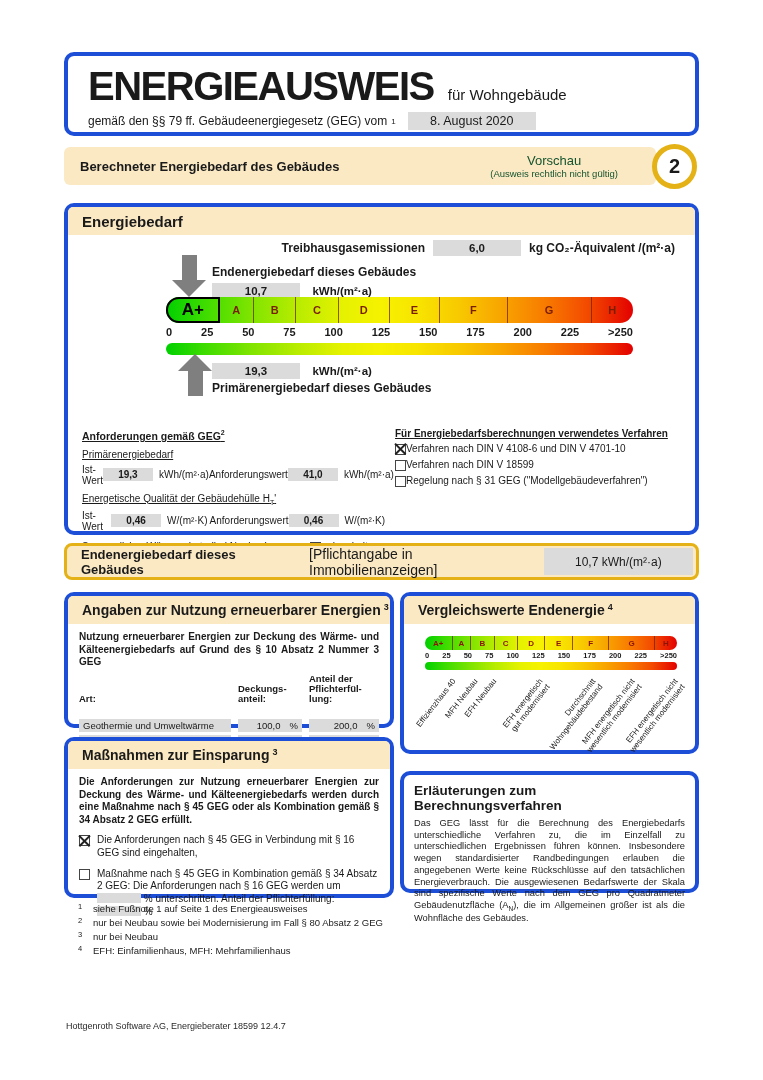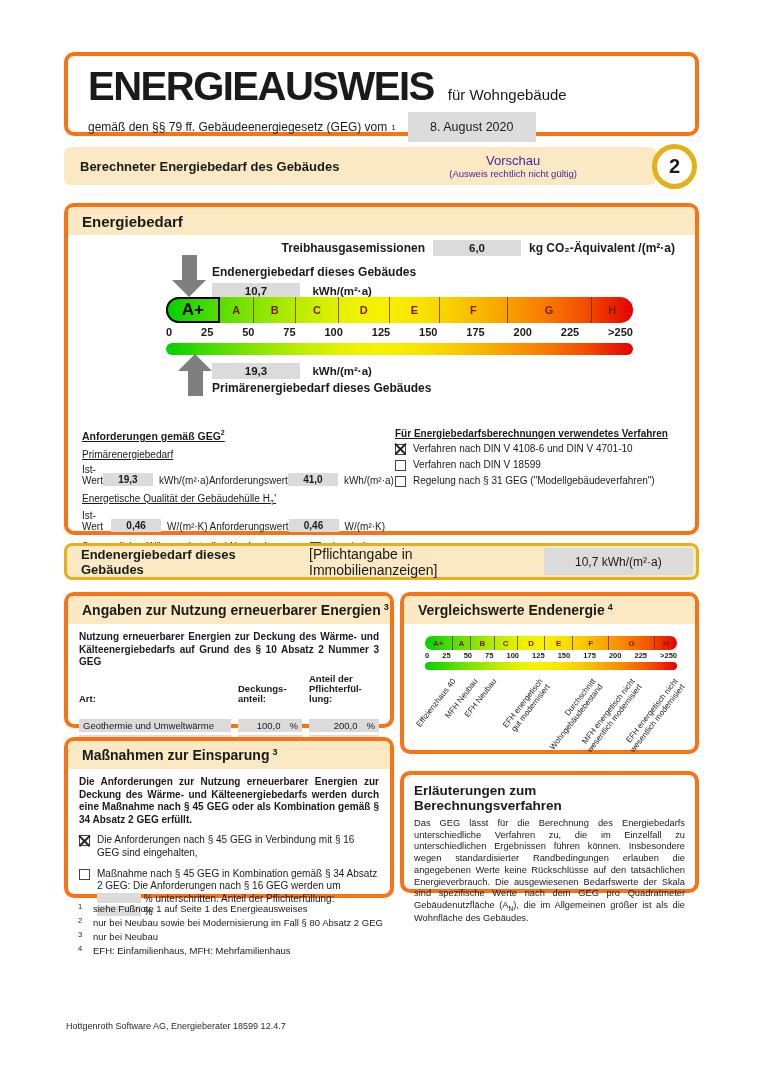--- a/index.html
+++ b/index.html
@@ -1,35 +1,35 @@
 <!DOCTYPE html>
 <html><head>
 <meta charset="utf-8">
 <style>
   * { box-sizing: border-box; margin: 0; padding: 0; }
   html,body { width: 763px; height: 1080px; background: #fff;
     font-family: "Liberation Sans", sans-serif; color: #1a1a1a; }
   body { position: relative; overflow: hidden; }
 
-  .ybox { position: absolute; border: 4px solid #f97316; border-radius: 10px; background: #fff; }
+  .ybox { position: absolute; border: 4px solid #1d4ed8; border-radius: 10px; background: #fff; }
 
   
   .hdr { left: 64px; top: 52px; width: 635px; height: 84px; padding: 8px 0 0 20px; }
   .hdr-title-row { display: flex; align-items: baseline; }
   .hdr-title { font-size: 40px; font-weight: bold; letter-spacing: -1.5px; }
   .hdr-sub { font-size: 15px; font-weight: normal; margin-left: 14px; }
   .hdr-law { font-size: 12px; margin-top: 3px; display: flex; align-items: center; gap: 4px; }
   .hdr-law sup { font-size: 8px; }
-  .date-box { background: #DCDCDC; font-size: 12.5px; padding: 8px 0; width: 128px; text-align: center; margin-left: 8px; }
+  .date-box { background: #DCDCDC; font-size: 12.5px; padding: 2px 0; width: 128px; text-align: center; margin-left: 8px; }
 
   
   .pvbar { position: absolute; left: 64px; top: 147px; width: 592px; height: 38px;
     background: #FBE9C4; border-radius: 6px; display: flex; align-items: center; padding-left: 16px; }
   .pvbar-title { font-size: 13px; font-weight: bold; }
-  .pv-status { margin-left: auto; margin-right: 79px; text-align: center; color: #4c1d95; }
+  .pv-status { margin-left: auto; margin-right: 38px; text-align: center; color: #14532d; }
   .pv-status .s1 { font-size: 13px; }
   .pv-status .s2 { font-size: 9.5px; }
   .page-badge { position: absolute; left: 652px; top: 144px; width: 45px; height: 45px;
     border: 5px solid #E4B216; border-radius: 50%; background: #fff;
     display: flex; align-items: center; justify-content: center; font-size: 20px; font-weight: bold; }
 
   
   .ebox { left: 64px; top: 203px; width: 635px; height: 332px; }
   .sec-strip { background: #FBE9C4; height: 28px; display: flex; align-items: center;
     padding-left: 14px; font-size: 15px; font-weight: bold; border-radius: 5px 5px 0 0; }
@@ -67,30 +67,30 @@
   .seg.active { border: 2.5px solid #000; border-radius: 13px 0 0 13px;
     font-size: 17px; color: #000; }
   .ticks { position: absolute; left: 98px; top: 119px; width: 467px; display: flex;
     justify-content: space-between; font-size: 11px; font-weight: bold; }
   .bar2 { position: absolute; left: 98px; top: 136px; width: 467px; height: 12px; border-radius: 6px; }
 
   .req-area { position: absolute; left: 14px; top: 222px; width: 305px; font-size: 10px; }
   .req-title { font-weight: bold; text-decoration: underline; font-size: 10.5px; }
   .req-title sup { font-size: 7px; }
   .req-h { text-decoration: underline; margin-top: 7px; }
-  .req-row { display: flex; align-items: flex-end; margin-top: 4px; }
+  .req-row { display: flex; align-items: center; margin-top: 4px; }
   .req-row .lbl1 { width: 52px; }
   .req-row .u { font-weight: normal; width: 76px; margin-left: 6px; }
   .req-row .lbl2 { width: 92px; }
   .sommer-row { display: flex; align-items: center; margin-top: 9px; gap: 6px; }
   .sommer-row .req-h { margin-top: 0; }
 
   .verf-area { position: absolute; left: 327px; top: 221px; width: 290px; font-size: 10px; }
   .verf-title { font-weight: bold; text-decoration: underline; font-size: 10px; }
-  .cbrow { display: flex; gap: 7px; margin-top: 3.5px; line-height: 1.25; }
+  .cbrow { display: flex; margin-top: 3.5px; line-height: 1.25; }
   .cb { width: 11px; height: 11px; border: 1.2px solid #444; background: #fff;
     position: relative; flex: none; margin-top: 1px; }
   .cb.checked::before, .cb.checked::after { content: ""; position: absolute; left: -3px; top: 3.6px;
     width: 15px; height: 1.5px; background: #222; }
   .cb.checked::before { transform: rotate(45deg); }
   .cb.checked::after { transform: rotate(-45deg); }
 
   
   .pbar { position: absolute; left: 64px; top: 543px; width: 635px; height: 37px;
     background: #FBE9C4; border: 3px solid #E4B216; border-radius: 8px;

